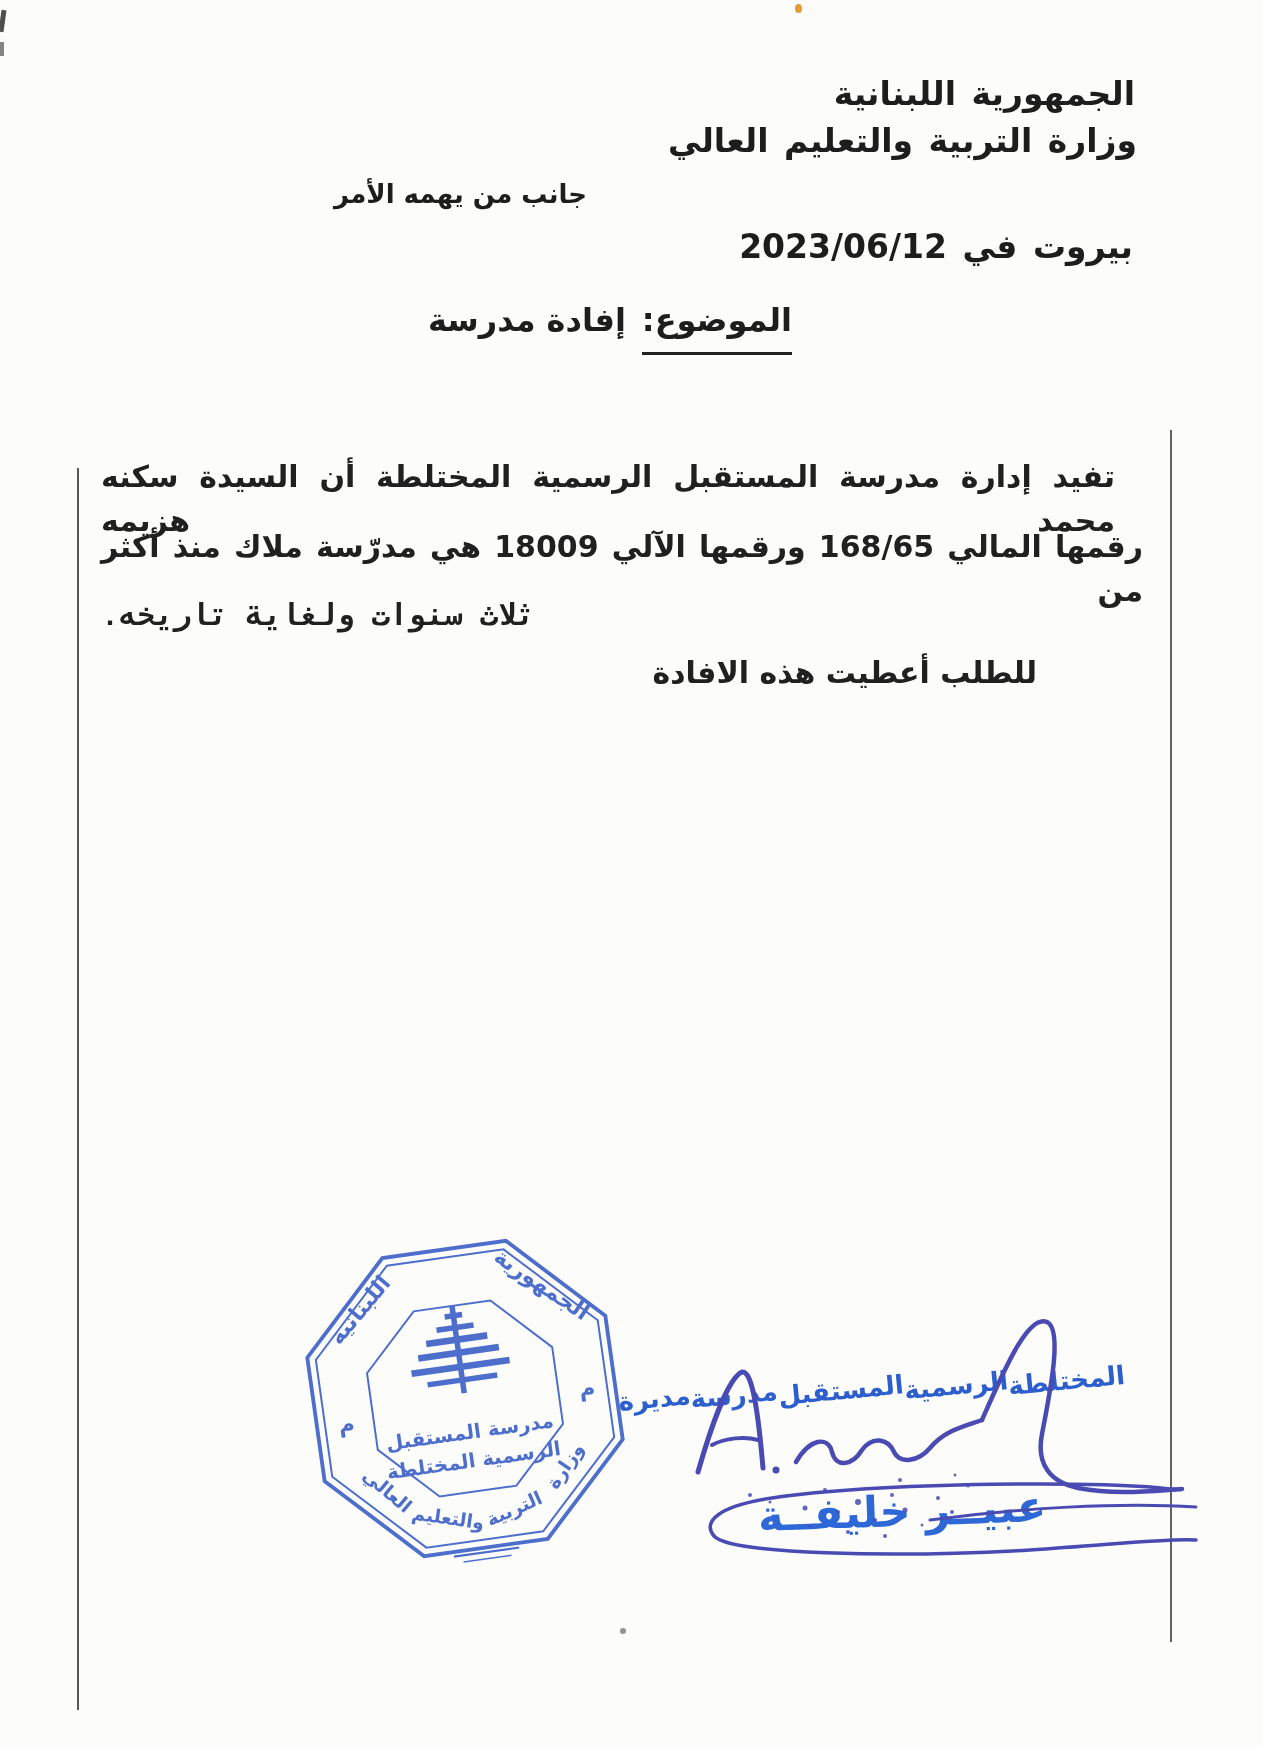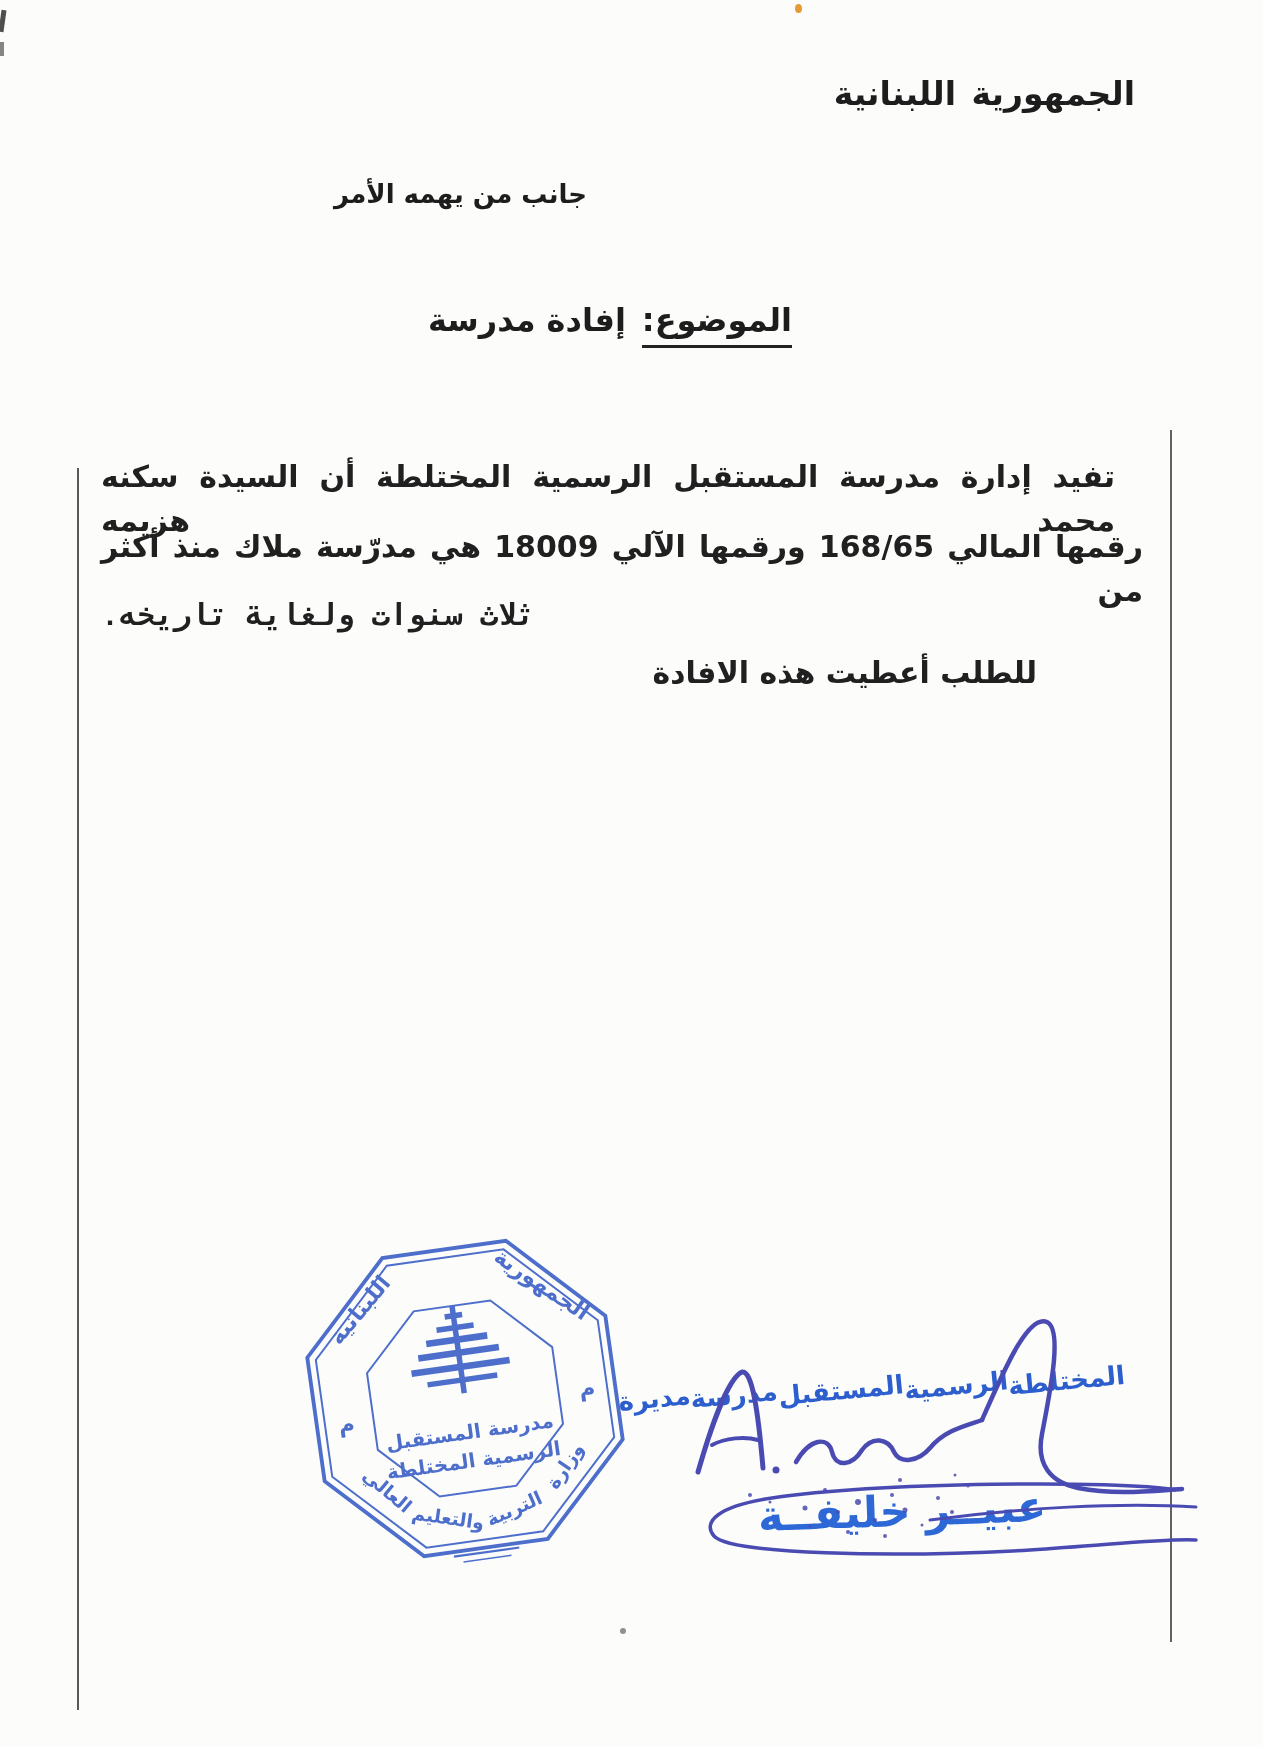--- a/index.html
+++ b/index.html
@@ -5,21 +5,21 @@
   html,body{margin:0;padding:0;background:#e8e8e6;}
   .page{
     position:relative;width:1263px;height:1747px;margin:0 auto;
     background:#fcfcfa;overflow:hidden;
     font-family:"DejaVu Sans",sans-serif;color:#1d1d1d;direction:rtl;
   }
   .abs{position:absolute;}
   .hline{font-weight:700;font-size:33px;line-height:44px;white-space:nowrap;word-spacing:4px;}
   .attention{font-weight:700;font-size:26px;line-height:44px;white-space:nowrap;margin-left:16px;}
   .subject{font-weight:700;font-size:32px;line-height:46px;white-space:nowrap;}
-  .subject .lbl{border-bottom:3px solid #222;padding-bottom:6px;margin-left:16px;text-align:right;}
+  .subject .lbl{border-bottom:3px solid #222;padding-bottom:13px;margin-left:16px;text-align:right;}
   .body-block{width:1042px;font-weight:700;font-size:30px;color:#202020;}
   .body-block .bl{line-height:44px;}
   .bl.j{text-align:justify;text-align-last:justify;}
   .bl1{padding-right:28px;height:70px;}
   .bl2{height:70px;}
   .bl3{text-align:left;padding-right:138px;height:56px;font-family:Liberation Mono, monospace;}
   .bl4{padding-right:106px;}
   .scanline{background:#3b3b3b;width:2px;}
   .stamp{opacity:.92;}
   .stamp svg text{font-family:"DejaVu Sans",sans-serif;font-weight:700;}
@@ -34,21 +34,23 @@
     transform:rotate(-2deg);letter-spacing:0;
   }
   .dot{border-radius:50%;}
 </style>
 </head>
 <body>
 
 <div class="page">
 
   <div class="abs hline" style="right:128px;top:72px;margin-left:39px;">الجمهورية اللبنانية</div>
+  <div class="abs hline" style="right:126px;top:119px;">وزارة التربية والتعليم العالي</div>
   <div class="abs attention" style="left:318px;top:172px;">جانب من يهمه الأمر</div>
+  <div class="abs hline" style="right:130px;top:225px;">بيروت في 2023/06/12</div>
 
   <div class="abs subject" style="right:471px;top:297px;">
     <span class="lbl">الموضوع:</span><span>إفادة مدرسة</span>
   </div>
 
   <div class="abs body-block" style="right:120px;top:455px;">
     <div class="bl j bl1">تفيد إدارة مدرسة المستقبل الرسمية المختلطة أن السيدة سكنه محمد هزيمه</div>
     <div class="bl j bl2">رقمها المالي 168/65 ورقمها الآلي 18009 هي مدرّسة ملاك منذ أكثر من</div>
     <div class="bl bl3">ثلاث سنوات ولغاية تاريخه.</div>
     <div class="bl bl4">للطلب أعطيت هذه الافادة</div>

